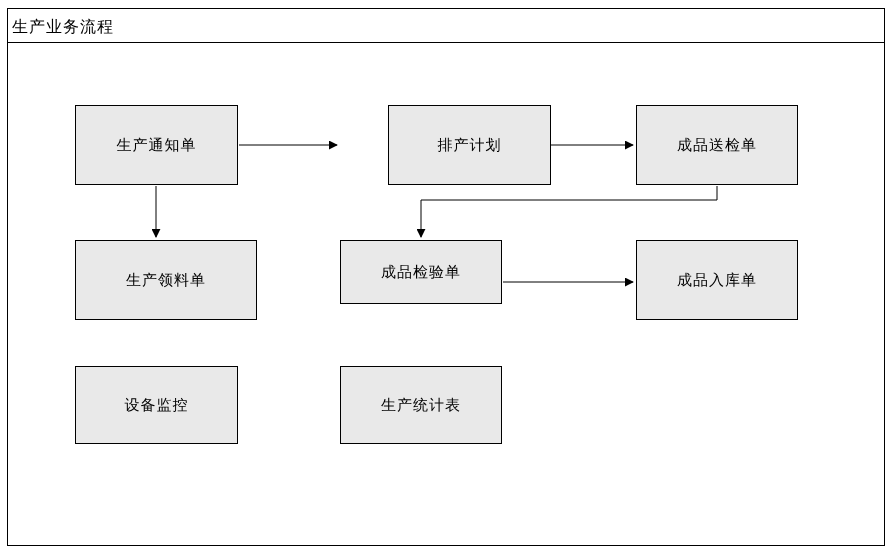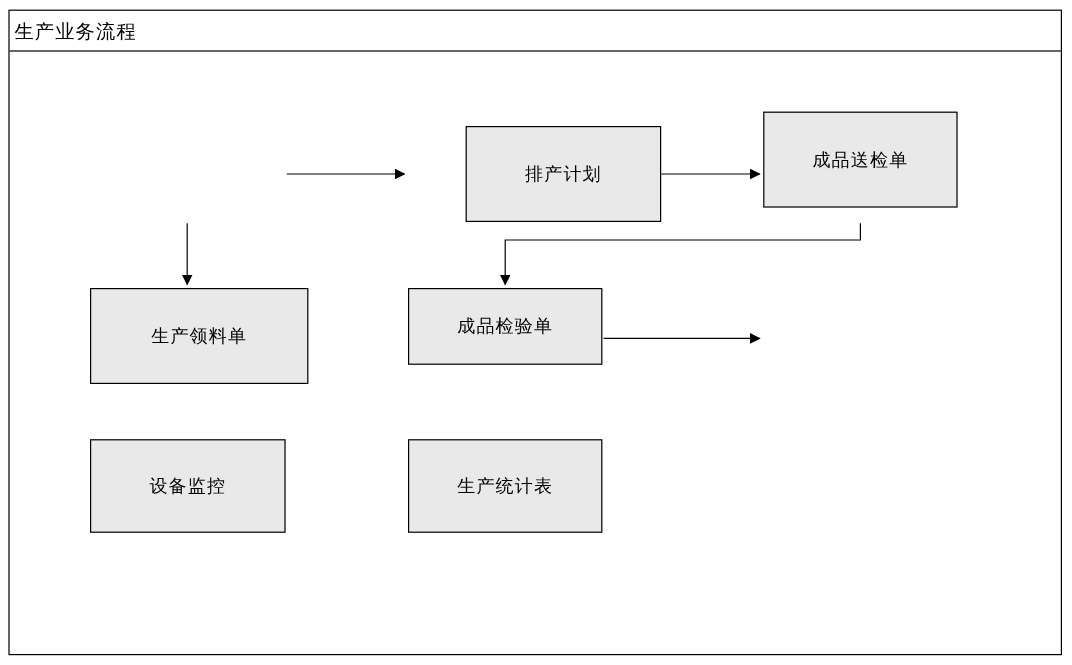--- a/index.html
+++ b/index.html
@@ -61,21 +61,21 @@
     position: absolute;
     left: 0;
     top: 0;
     width: 893px;
     height: 554px;
     pointer-events: none;
   }
   
   #n0 { left: 75px;  top: 105px; width: 163px; height: 80px; }
   #n1 { left: 340px; top: 105px; width: 163px; height: 80px; margin-left: 48px; }
-  #n2 { left: 636px; top: 93px; width: 162px; height: 80px; }
+  #n2 { left: 636px; top: 105px; width: 162px; height: 80px; }
   #n3 { left: 75px;  top: 240px; width: 182px; height: 80px; }
   #n4 { left: 340px; top: 240px; width: 162px; height: 64px; }
   #n5 { left: 636px; top: 240px; width: 162px; height: 80px; }
   #n6 { left: 75px;  top: 366px; width: 163px; height: 78px; justify-content: center; }
   #n7 { left: 340px; top: 366px; width: 162px; height: 78px; }
 </style>
 </head>
 <body>
 
 <div class="page">
@@ -96,31 +96,37 @@
 
     <line x1="504" y1="145" x2="633" y2="145" stroke="#000000" stroke-width="1" marker-end="url(#arrow)"></line>
 
     <line x1="156" y1="186" x2="156" y2="237" stroke="#000000" stroke-width="1" marker-end="url(#arrow)"></line>
 
     <polyline points="717,186 717,200 421,200 421,237" fill="none" stroke="#000000" stroke-width="1" marker-end="url(#arrow)"></polyline>
 
     <line x1="503" y1="282" x2="633" y2="282" stroke="#000000" stroke-width="1" marker-end="url(#arrow)"></line>
   </svg>
 
+  <div class="node" id="n0">
+    <span>生产通知单</span>
+  </div>
   <div class="node" id="n1">
     <span>排产计划</span>
   </div>
   <div class="node" id="n2">
     <span>成品送检单</span>
   </div>
   <div class="node" id="n3">
     <span>生产领料单</span>
   </div>
   <div class="node" id="n4">
     <span>成品检验单</span>
   </div>
+  <div class="node" id="n5">
+    <span>成品入库单</span>
+  </div>
   <div class="node" id="n6">
     <span>设备监控</span>
   </div>
   <div class="node" id="n7">
     <span>生产统计表</span>
   </div>
 </div>
 
 </body></html>

